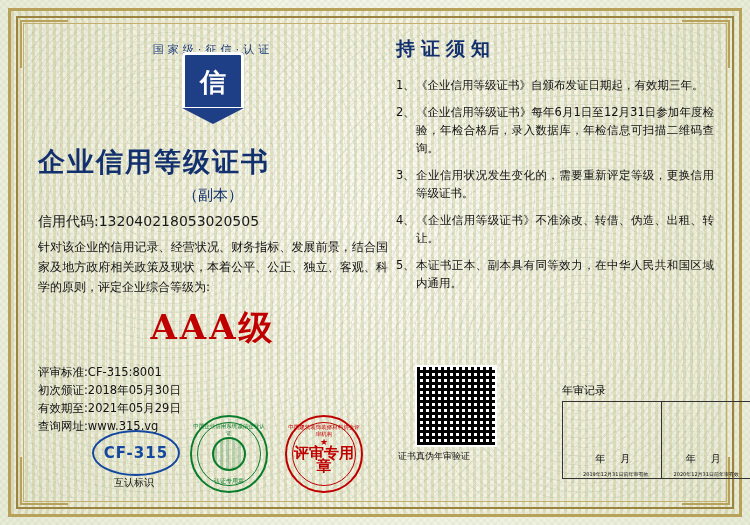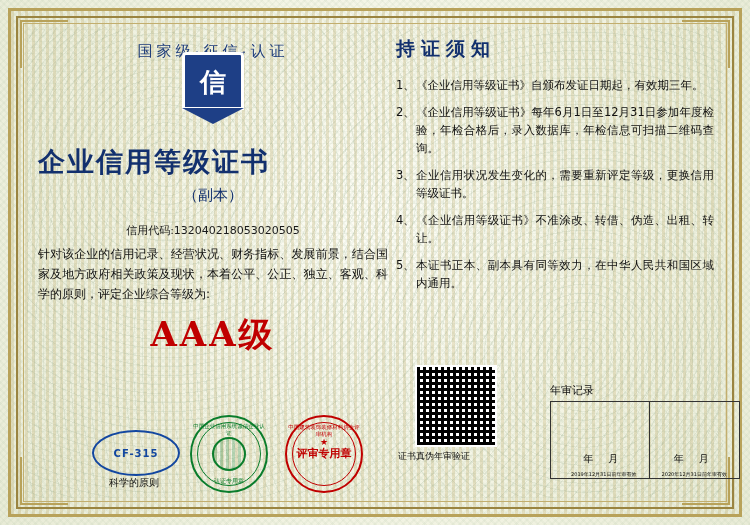--- a/index.html
+++ b/index.html
@@ -54,21 +54,21 @@
 
   
   .left{
     position:absolute;left:8px;top:6px;width:350px;
   }
   .emblem-wrap{
     position:relative;height:100px;text-align:center;
   }
   .arc-text{
     position:absolute;left:0;right:0;top:6px;
-    font-size:15px;color:#1b3a7a;letter-spacing:4px;
+    font-size:11px;color:#1b3a7a;letter-spacing:4px;
     font-family:Liberation Sans, sans-serif;
   }
   .shield{
     position:absolute;left:50%;top:16px;transform:translateX(-50%);
     width:62px;height:72px;
   }
   .shield-body{
     width:62px;height:58px;background:#1e3f86;border-radius:4px 4px 0 0;
     box-shadow:inset 0 0 0 3px #fff, inset 0 0 0 5px #1e3f86;
     position:relative;
@@ -89,21 +89,21 @@
   .title{
     text-align:left;font-size:27px;font-weight:bold;color:#12306e;
     letter-spacing:2px;margin-top:8px;
     font-family:"DejaVu Serif","Liberation Serif",serif;
   }
   .subtitle{
     text-align:center;font-size:15px;color:#12306e;margin-top:6px;
     font-family:"DejaVu Serif","Liberation Serif",serif;
   }
   .credit-code{
-    text-align:center;font-size:11px;color:#1a1a1a;margin-top:18px;
+    font-size:14px;color:#1a1a1a;margin-top:8px;
   }
   .company{
     font-size:13px;font-weight:bold;color:#111;margin-top:12px;
   }
   .body-text{
     font-size:12px;color:#111;line-height:20px;margin-top:6px;text-align:justify;
   }
   .grade{
     text-align:center;color:#c00000;font-size:34px;font-weight:bold;
     margin-top:8px;letter-spacing:3px;
@@ -119,21 +119,21 @@
   }
   .notice-list{margin-top:14px;}
   .notice-item{
     display:flex;font-size:11.5px;color:#111;line-height:18px;margin-bottom:9px;
   }
   .notice-idx{width:20px;flex:0 0 20px;}
   .notice-txt{flex:1;text-align:justify;}
 
   
   .audit{
-    position:absolute;right:6px;bottom:16px;width:164px;
+    position:absolute;right:6px;bottom:16px;width:152px;
   }
   .audit-title{font-size:11px;color:#111;margin-bottom:3px;}
   .audit-box{
     width:180px;height:76px;border:1px solid #333;display:flex;padding-left:8px;
   }
   .audit-cell{flex:1;position:relative;}
   .audit-cell + .audit-cell{border-left:1px solid #333;}
   .audit-ym{
     position:absolute;left:0;right:0;bottom:12px;text-align:center;
     font-size:10px;color:#111;letter-spacing:6px;
@@ -153,21 +153,21 @@
     border:2px solid #fff;
   }
   .qr-cap{
     position:absolute;left:368px;top:420px;width:112px;text-align:left;
     font-size:9px;color:#111;
   }
   .seal-cf{
     position:absolute;left:62px;top:400px;width:84px;height:42px;
     border:2px solid #1347a0;border-radius:50%;
     display:flex;align-items:center;justify-content:center;
-    color:#1347a0;font-size:10px;font-weight:bold;letter-spacing:1px;
+    color:#1347a0;font-size:15px;font-weight:bold;letter-spacing:1px;
   }
   .seal-cf-cap{
     position:absolute;left:62px;top:446px;width:84px;text-align:center;
     font-size:10px;color:#111;
   }
   .seal-round{
     position:absolute;width:78px;height:78px;border-radius:50%;
     border:2px solid #0a7d2c;box-sizing:border-box;
   }
   .seal-a{left:160px;top:385px;}
@@ -187,21 +187,21 @@
   }
   .seal-b{left:255px;top:385px;border-color:#c00000;}
   .seal-b .ring{
     position:absolute;inset:5px;border:1px solid #c00000;border-radius:50%;
   }
   .seal-b .top-txt{
     position:absolute;left:0;right:0;top:7px;text-align:center;font-size:5.5px;color:#c00000;
   }
   .seal-b .mid-txt{
     position:absolute;left:0;right:0;top:30px;text-align:center;
-    font-size:11px;font-weight:bold;color:#c00000;line-height:13px;
+    font-size:15px;font-weight:bold;color:#c00000;line-height:13px;
   }
   .seal-b .star{
     position:absolute;left:50%;top:20px;transform:translateX(-50%);
     color:#c00000;font-size:9px;
   }
 </style>
 </head>
 <body>
 
 <div class="cert">
@@ -225,20 +225,26 @@
           </div>
           <div class="shield-pt"></div>
         </div>
       </div>
 
       <div class="title">企业信用等级证书</div>
       <div class="subtitle">（副本）</div>
       <div class="credit-code">信用代码:132040218053020505</div>
       <div class="body-text">针对该企业的信用记录、经营状况、财务指标、发展前景，结合国家及地方政府相关政策及现状，本着公平、公正、独立、客观、科学的原则，评定企业综合等级为:</div>
       <div class="grade">AAA级</div>
+      <div class="meta">
+        <div>评审标准:CF-315:8001</div>
+        <div>初次颁证:2018年05月30日</div>
+        <div>有效期至:2021年05月29日</div>
+        <div>查询网址:www.315.vg</div>
+      </div>
     </div>
 
     <div class="right">
       <div class="notice-title">持证须知</div>
       <div class="notice-list">
         <div class="notice-item">
           <span class="notice-idx">1、</span>
           <span class="notice-txt">《企业信用等级证书》自颁布发证日期起，有效期三年。</span>
         </div>
         <div class="notice-item">
@@ -271,21 +277,21 @@
           <div class="audit-ym">年 月</div>
           <div class="audit-note">2020年12月31日前年审有效</div>
         </div>
       </div>
     </div>
 
     <div class="qr"></div>
     <div class="qr-cap">证书真伪年审验证</div>
 
     <div class="seal-cf">CF-315</div>
-    <div class="seal-cf-cap">科学的原则</div>
+    <div class="seal-cf-cap">互认标识</div>
 
     <div class="seal-round seal-a">
       <div class="ring"></div>
       <div class="top-txt">中国企业信用系统诚信企业认证</div>
       <div class="globe"></div>
       <div class="bot-txt">认证专用章</div>
     </div>
 
     <div class="seal-round seal-b">
       <div class="ring"></div>

